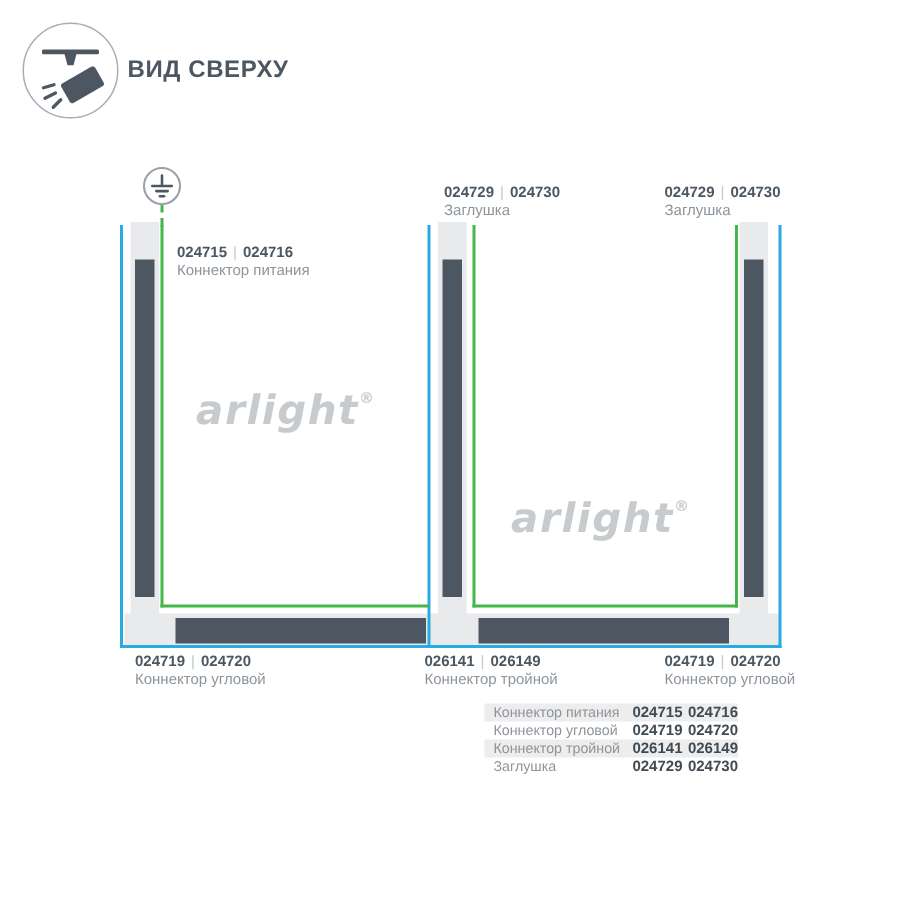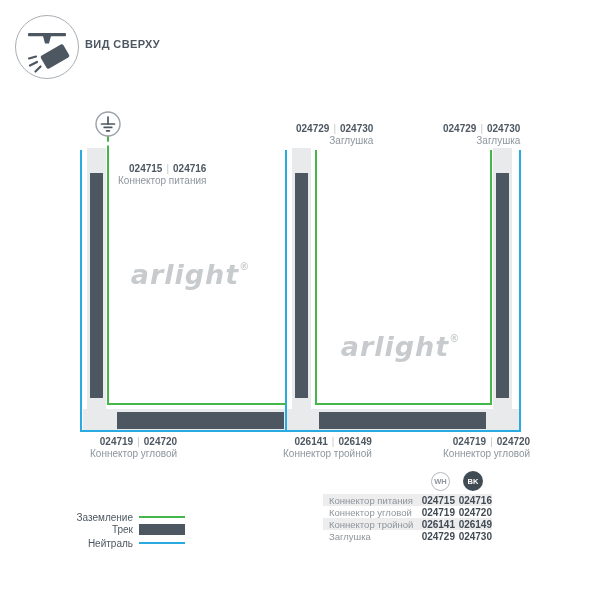--- a/index.html
+++ b/index.html
@@ -1,30 +1,30 @@
 <!DOCTYPE html>
 <html><head>
 <meta charset="utf-8">
 <style>
   html,body{margin:0;padding:0;background:#fff;}
   #canvas{position:relative;width:600px;height:600px;background:#fff;overflow:hidden;
           font-family:"Liberation Sans","DejaVu Sans",sans-serif;}
   .abs{position:absolute;}
   
   .hdr-circle{left:15px;top:15px;width:62px;height:62px;border:1px solid #a8aeb4;border-radius:50%;}
-  .page-title{left:85px;top:38px;font-size:11px;font-weight:bold;color:#4d5761;letter-spacing:.4px;}
+  .page-title{left:85px;top:38px;font-size:16px;font-weight:bold;color:#4d5761;letter-spacing:.4px;}
   
   .tlight{background:#e9eaeb;}
   .tdark{background:#4d5761;}
   
   .wire-green{background:#45b649;}
   .wire-blue{background:#29abe2;}
   .wire-green-dash{width:0;border-left:2px dashed #45b649;}
   
-  .dlabel{line-height:12px;white-space:nowrap;text-align:right;}
+  .dlabel{line-height:12px;white-space:nowrap;}
   .dlabel .codes{font-size:10px;font-weight:bold;color:#4d5761;}
   .dlabel .sep{color:#c3c7ca;font-weight:normal;padding:0 4px;}
   .dlabel .lname{font-size:10px;color:#8d959c;}
   
   .wmark{transform:translate(-50%,-50%);font-family:"DejaVu Sans",sans-serif;
          font-style:italic;font-weight:bold;font-size:27px;color:#c8cbcd;letter-spacing:1px;white-space:nowrap;margin-top:12px;}
   .wmark sup{font-size:10px;vertical-align:14px;letter-spacing:0;}
   
   .lg-row{display:flex;align-items:center;height:12px;}
   .lg-label{width:94px;text-align:right;font-size:10px;color:#4d5761;padding-right:6px;}
@@ -123,46 +123,22 @@
   <div class="abs dlabel" style="left:283px;top:436px;">
     <div class="codes"><span>026141</span><span class="sep">|</span><span>026149</span></div>
     <div class="lname">Коннектор тройной</div>
   </div>
 
   <div class="abs dlabel" style="left:443px;top:436px;">
     <div class="codes"><span>024719</span><span class="sep">|</span><span>024720</span></div>
     <div class="lname">Коннектор угловой</div>
   </div>
 
-  <div class="abs" style="left:40px;top:511px;width:145px;">
-    <div class="lg-row">
-      <div class="lg-label">Заземление</div>
-      <div class="lg-swatch">
-          <div class="wire-green" style="width:46px;height:2px;"></div>
-        </div>
-    </div>
-    <div class="lg-row">
-      <div class="lg-label">Трек</div>
-      <div class="lg-swatch">
-          <div class="tdark" style="width:46px;height:11px;"></div>
-        </div>
-    </div>
-    <div class="lg-row" style="margin-top:2px;">
-      <div class="lg-label">Нейтраль</div>
-      <div class="lg-swatch">
-          <div class="wire-blue" style="width:46px;height:2px;"></div>
-        </div>
-    </div>
-  </div>
 
   <div class="abs ptable">
-    <div style="position:relative;height:25px;">
-      <div class="badge badge-wh">WH</div>
-      <div class="badge badge-bk">BK</div>
-    </div>
     <div class="trow alt">
       <div class="tname">Коннектор питания</div>
       <div class="tnum">024715</div>
       <div class="tnum">024716</div>
     </div>
     <div class="trow">
       <div class="tname">Коннектор угловой</div>
       <div class="tnum">024719</div>
       <div class="tnum">024720</div>
     </div>

